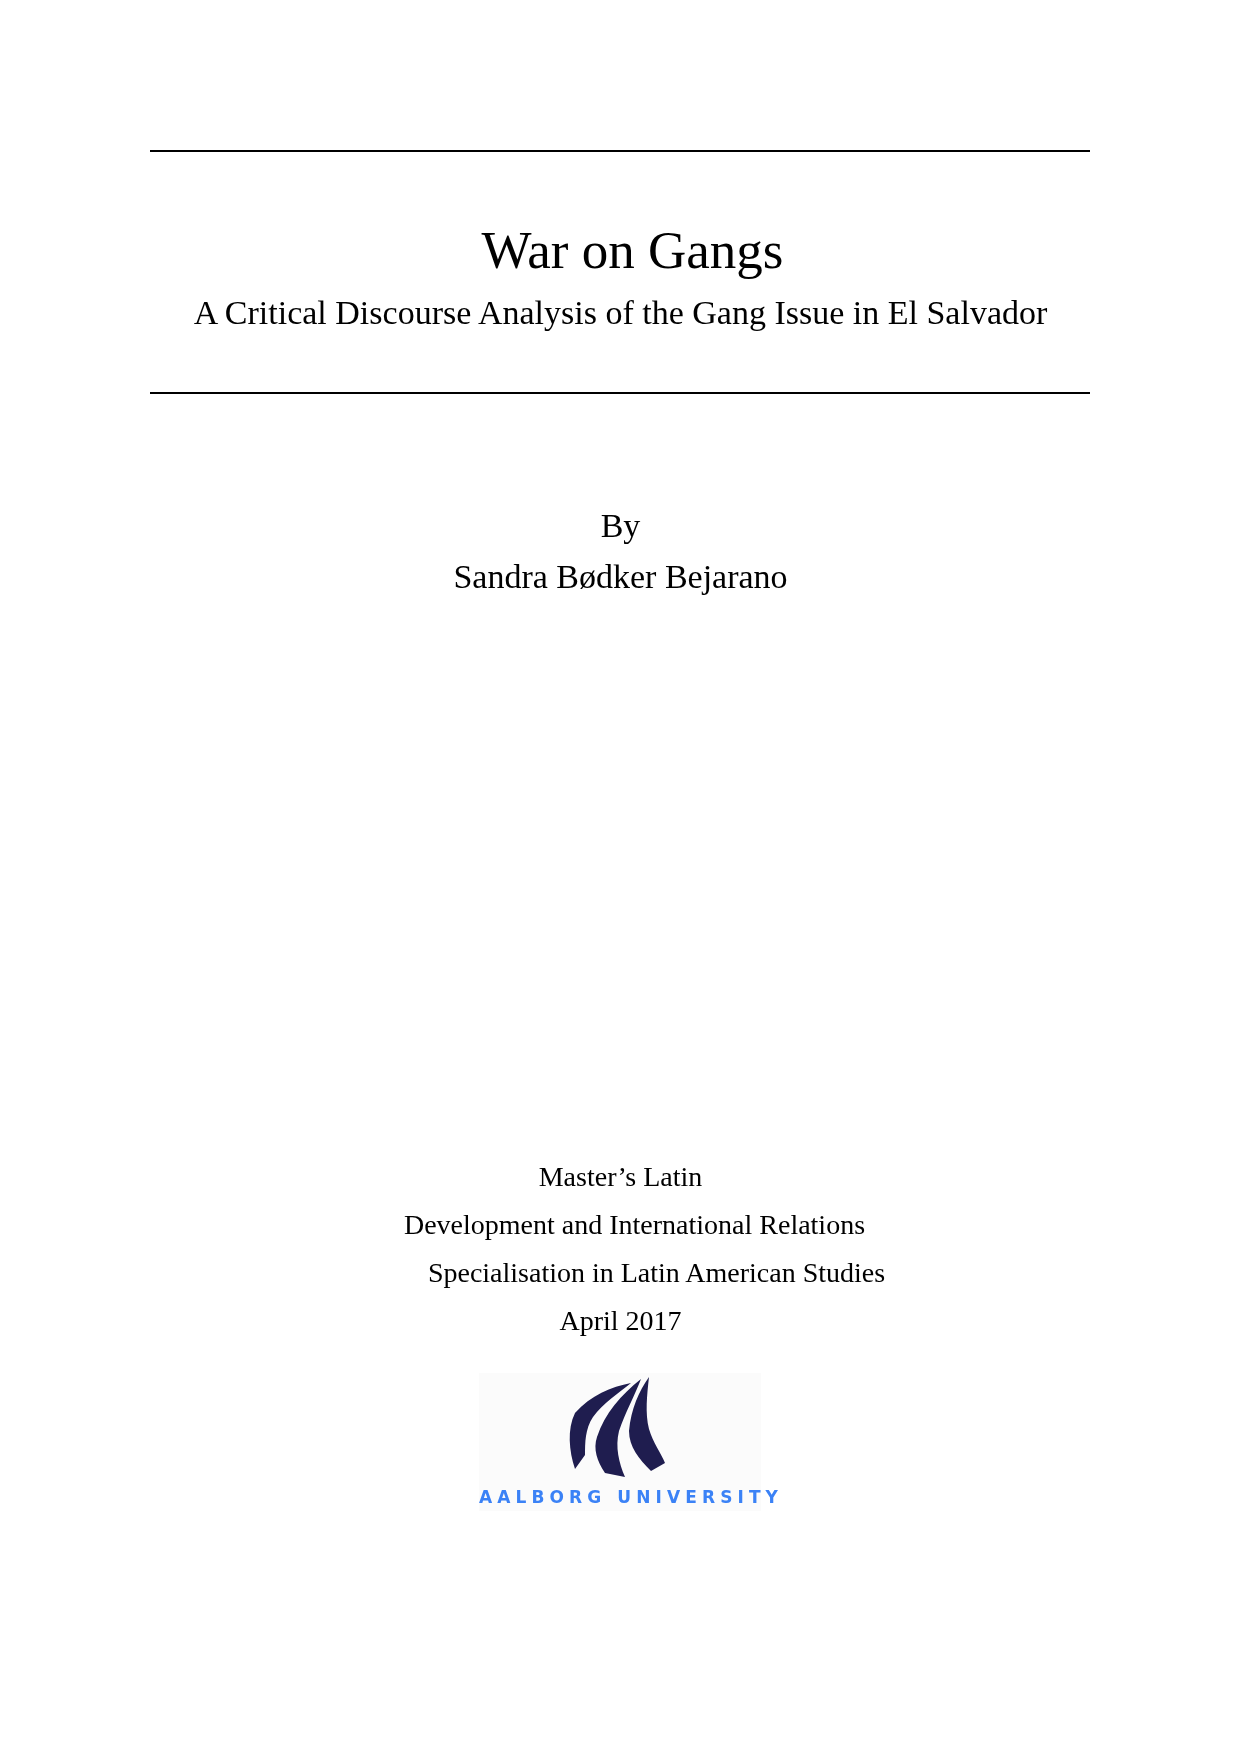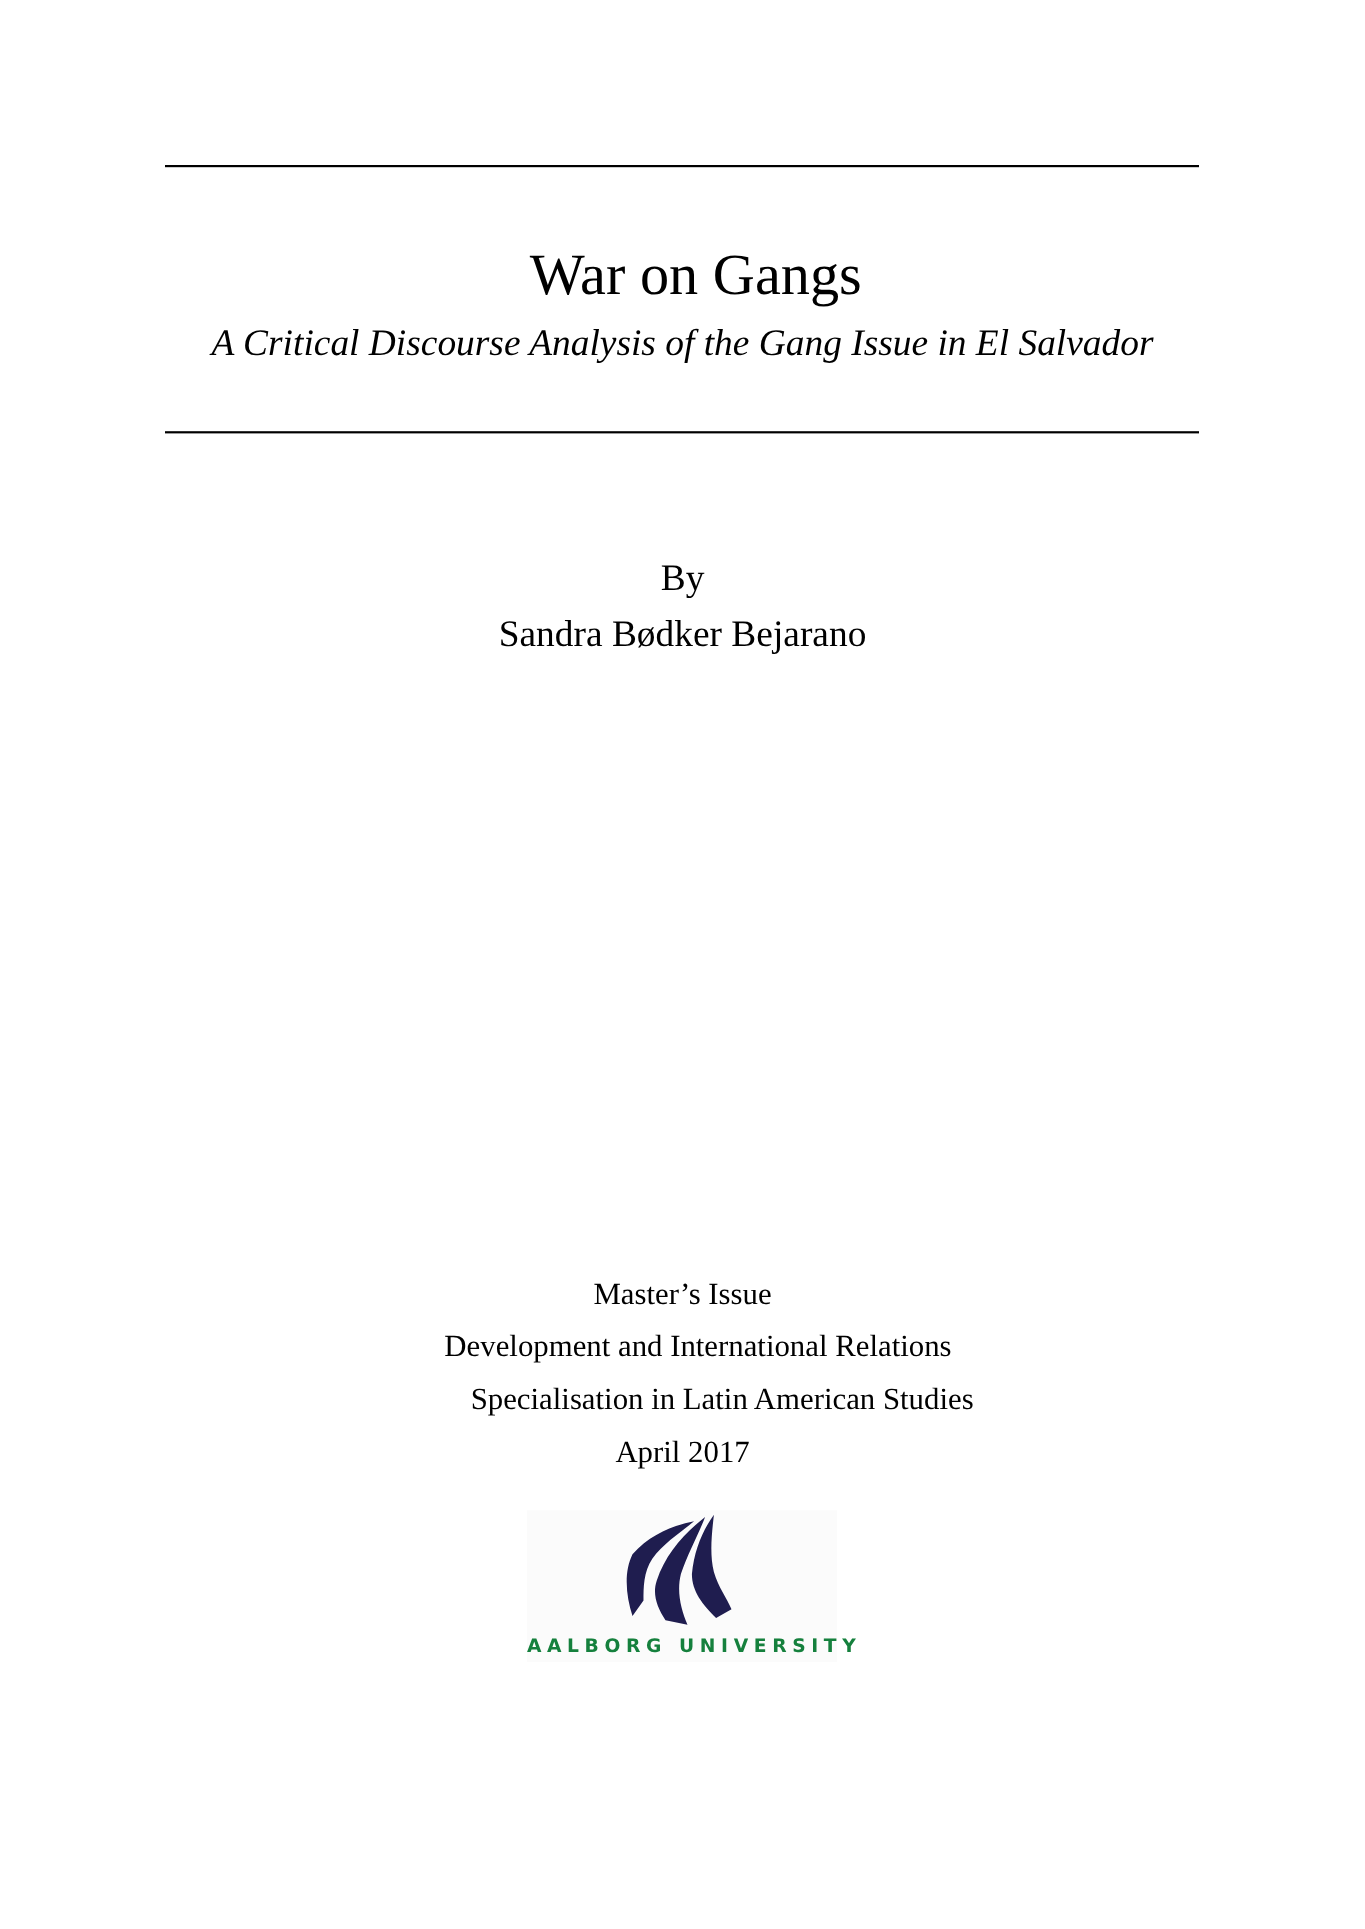--- a/index.html
+++ b/index.html
@@ -1,44 +1,44 @@
 <!DOCTYPE html>
 <html><head>
 <meta charset="utf-8">
 <style>
   html, body { margin: 0; padding: 0; background: #ffffff; }
   body { width: 1241px; height: 1754px; position: relative; overflow: hidden;
          font-family: "Liberation Serif", "DejaVu Serif", serif; color: #000; }
   .rule { position: absolute; left: 150px; width: 940px; height: 2px; background: #000; }
   .center { position: absolute; left: 0; width: 1241px; text-align: center; white-space: nowrap; }
   .title { top: 218px; font-size: 53px; line-height: 64px; padding-left: 12px; }
-  .subtitle { top: 292px; font-size: 34px; line-height: 42px; font-style: italic; }
+  .subtitle { top: 292px; font-size: 34px; line-height: 42px; }
   .by { top: 505px; font-size: 34px; line-height: 42px; }
   .author { top: 556px; font-size: 34px; line-height: 42px; }
   .meta { font-size: 28px; line-height: 34px; }
   .logo { position: absolute; left: 479px; top: 1373px; width: 282px; height: 138px; background: #fbfbfb; }
   .logo svg { position: absolute; left: 0; top: 0; }
   .logo-text { position: absolute; left: 0; top: 114px; width: 282px; text-align: center;
                font-family: "DejaVu Sans", sans-serif; font-weight: bold; font-size: 17px;
-               letter-spacing: 5.1px; line-height: 20px; color: #15803d; white-space: nowrap; }
+               letter-spacing: 5.1px; line-height: 20px; color: #3b82f6; white-space: nowrap; }
 </style>
 </head>
 <body>
 
 <div class="rule" style="top:150px;"></div>
 
 <div class="center title">War on Gangs</div>
 <div class="center subtitle">A Critical Discourse Analysis of the Gang Issue in El Salvador</div>
 
 <div class="rule" style="top:392px;"></div>
 
 <div class="center by">By</div>
 <div class="center author">Sandra Bødker Bejarano</div>
 
-<div class="center meta" style="top:1160px;">Master’s Issue</div>
+<div class="center meta" style="top:1160px;">Master’s Latin</div>
 <div class="center meta" style="top:1208px;margin-left:14px;">Development and International Relations</div>
 <div class="center meta" style="top:1256px;margin-left:36px;">Specialisation in Latin American Studies</div>
 <div class="center meta" style="top:1304px;">April 2017</div>
 
 <div class="logo">
   <svg width="282" height="110" viewBox="0 0 282 110">
 
     <path d="M96 40 C112 22 132 14 152 10 C140 20 124 30 114 44 C106 56 106 70 106 82 L96 96 C90 78 88 56 96 40 Z" fill="#1f1d4f"></path>
 
     <path d="M118 64 C126 40 142 22 162 6 C156 22 146 40 140 58 C136 74 140 90 146 104 L126 100 C118 88 114 76 118 64 Z" fill="#1f1d4f"></path>

